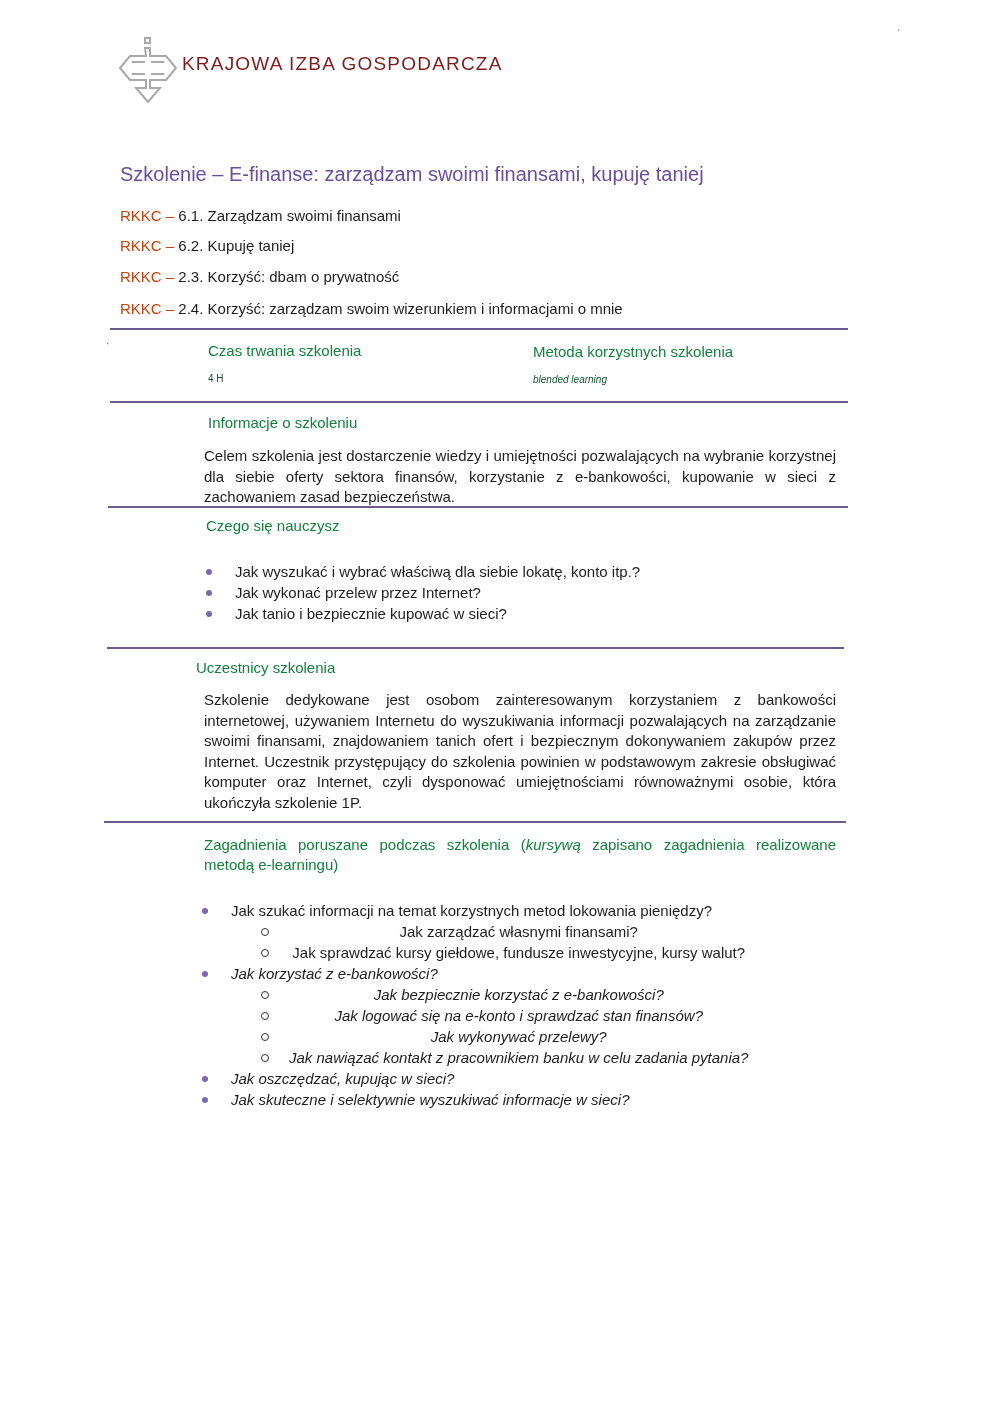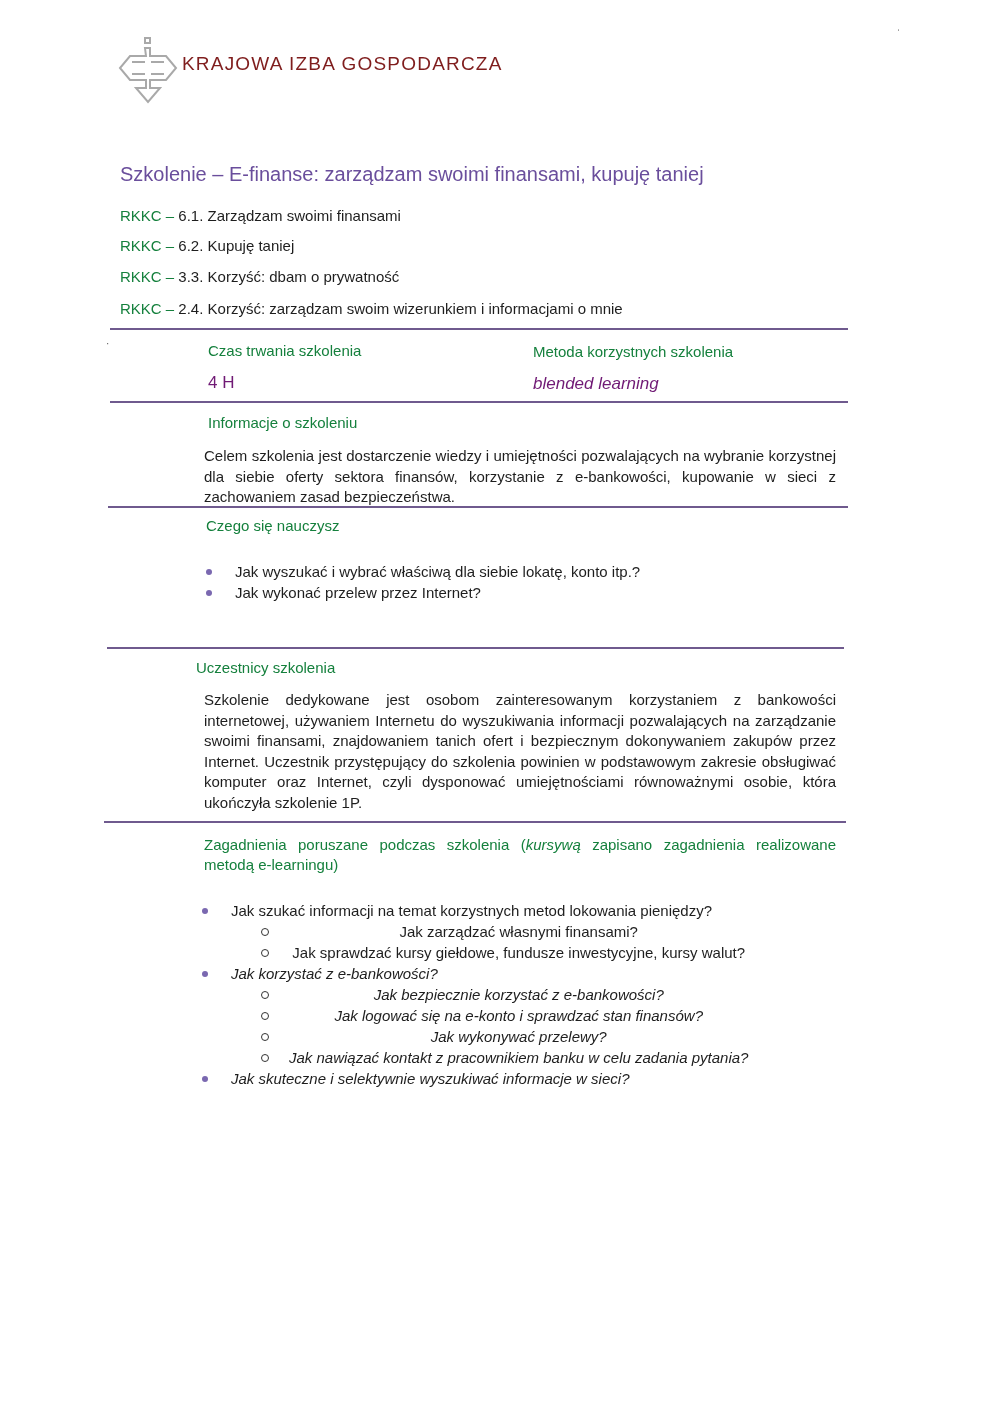--- a/index.html
+++ b/index.html
@@ -7,24 +7,24 @@
     width: 1000px; height: 1415px; position: relative; overflow: hidden;
     font-family: "Liberation Sans", sans-serif; color: #1a1a1a;
   }
   .logo { position: absolute; left: 118px; top: 36px; width: 60px; height: 68px; }
   .logo-text {
     position: absolute; left: 182px; top: 53px; font-size: 19px; letter-spacing: 1.2px;
     color: #7f1d1d; font-weight: normal;
   }
   .title { position: absolute; left: 120px; top: 163px; font-size: 20px; color: #6a4e9c; }
   .rkkc { position: absolute; left: 120px; font-size: 15px; color: #1e1e1e; }
-  .rkkc .code { color: #15803d; }
+  .rkkc .code { color: #c2410c; }
   .rule { position: absolute; height: 1.5px; background: #6f5a8e; }
   .label { position: absolute; font-size: 15px; color: #15803d; }
-  .value { position: absolute; font-size: 17px; color: #701a75; }
+  .value { position: absolute; font-size: 10px; color: #14532d; }
   .italic { font-style: italic; }
   .para {
     position: absolute; left: 204px; width: 632px; font-size: 15px; line-height: 20.5px;
     text-align: justify; color: #1e1e1e;
   }
   .bullets { position: absolute; left: 204px; margin: 0; padding: 0; list-style: none; font-size: 15px; color: #1e1e1e; }
   .bullets li { position: relative; line-height: 21px; padding-left: 31px; }
   .bullets .dot {
     position: absolute; left: 2px; top: 8px; width: 6px; height: 6px; border-radius: 50%; background: #7a68b0;
   }
@@ -44,21 +44,21 @@
     <path d="M27 12 h5 v8 h16 l10 12 l-10 12 h-16 v8 h10 l-12 14 l-12 -14 h10 v-8 h-16 l-10 -12 l10 -12 h16 z"></path>
     <path d="M14 26 h13 M33 26 h13 M14 38 h13 M33 38 h13"></path>
   </g>
 </svg>
 <div class="logo-text">KRAJOWA IZBA GOSPODARCZA</div>
 
 <div class="title">Szkolenie – E-finanse: zarządzam swoimi finansami, kupuję taniej</div>
 
 <div class="rkkc" style="top:207px"><span class="code">RKKC – </span><span>6.1. Zarządzam swoimi finansami</span></div>
 <div class="rkkc" style="top:237px"><span class="code">RKKC – </span><span>6.2. Kupuję taniej</span></div>
-<div class="rkkc" style="top:268px"><span class="code">RKKC – </span><span>3.3. Korzyść: dbam o prywatność</span></div>
+<div class="rkkc" style="top:268px"><span class="code">RKKC – </span><span>2.3. Korzyść: dbam o prywatność</span></div>
 <div class="rkkc" style="top:300px"><span class="code">RKKC – </span><span>2.4. Korzyść: zarządzam swoim wizerunkiem i informacjami o mnie</span></div>
 
 <div class="rule" style="left:110px; width:738px; top:328px"></div>
 <div class="mark" style="left:106px; top:338px">·</div>
 
 <div class="label" style="left:208px; top:342px">Czas trwania szkolenia</div>
 <div class="value" style="left:208px; top:373px">4 H</div>
 <div class="label" style="left:533px; top:343px">Metoda korzystnych szkolenia</div>
 <div class="value italic" style="left:533px; top:374px">blended learning</div>
 
@@ -66,36 +66,38 @@
 
 <div class="label" style="left:208px; top:414px">Informacje o szkoleniu</div>
 <div class="para" style="top:446px">Celem szkolenia jest dostarczenie wiedzy i umiejętności pozwalających na wybranie korzystnej dla siebie oferty sektora finansów, korzystanie z e-bankowości, kupowanie w sieci z zachowaniem zasad bezpieczeństwa.</div>
 
 <div class="rule" style="left:108px; width:740px; top:506px"></div>
 
 <div class="label" style="left:206px; top:517px">Czego się nauczysz</div>
 <ul class="bullets" style="top:561px">
   <li><span class="dot"></span><span>Jak wyszukać i wybrać właściwą dla siebie lokatę, konto itp.?</span></li>
   <li><span class="dot"></span><span>Jak wykonać przelew przez Internet?</span></li>
+  <li><span class="dot"></span><span>Jak tanio i bezpiecznie kupować w sieci?</span></li>
 </ul>
 
 <div class="rule" style="left:107px; width:737px; top:647px"></div>
 
 <div class="label" style="left:196px; top:659px">Uczestnicy szkolenia</div>
 <div class="para" style="top:690px">Szkolenie dedykowane jest osobom zainteresowanym korzystaniem z bankowości internetowej, używaniem Internetu do wyszukiwania informacji pozwalających na zarządzanie swoimi finansami, znajdowaniem tanich ofert i bezpiecznym dokonywaniem zakupów przez Internet. Uczestnik przystępujący do szkolenia powinien w podstawowym zakresie obsługiwać komputer oraz Internet, czyli dysponować umiejętnościami równoważnymi osobie, która ukończyła szkolenie 1P.</div>
 
 <div class="rule" style="left:104px; width:742px; top:821px"></div>
 
 <div class="label" style="left:204px; top:835px; width:632px; line-height:20px; text-align:justify"><span>Zagadnienia poruszane podczas szkolenia (</span><span class="italic">kursywą</span><span> zapisano zagadnienia realizowane metodą e-learningu)</span></div>
 
 <ul class="bullets" style="left:200px; top:900px">
   <li><span class="dot"></span><span>Jak szukać informacji na temat korzystnych metod lokowania pieniędzy?</span></li>
   <li class="sub"><span class="circ"></span><span>Jak zarządzać własnymi finansami?</span></li>
   <li class="sub"><span class="circ"></span><span>Jak sprawdzać kursy giełdowe, fundusze inwestycyjne, kursy walut?</span></li>
   <li class="italic"><span class="dot"></span><span>Jak korzystać z e-bankowości?</span></li>
   <li class="sub italic"><span class="circ"></span><span>Jak bezpiecznie korzystać z e-bankowości?</span></li>
   <li class="sub italic"><span class="circ"></span><span>Jak logować się na e-konto i sprawdzać stan finansów?</span></li>
   <li class="sub italic"><span class="circ"></span><span>Jak wykonywać przelewy?</span></li>
   <li class="sub italic"><span class="circ"></span><span>Jak nawiązać kontakt z pracownikiem banku w celu zadania pytania?</span></li>
+  <li class="italic"><span class="dot"></span><span>Jak oszczędzać, kupując w sieci?</span></li>
   <li class="italic"><span class="dot"></span><span>Jak skuteczne i selektywnie wyszukiwać informacje w sieci?</span></li>
 </ul>
 
 <div class="mark" style="left:897px; top:28px">ˈ</div>
 
 </body></html>

